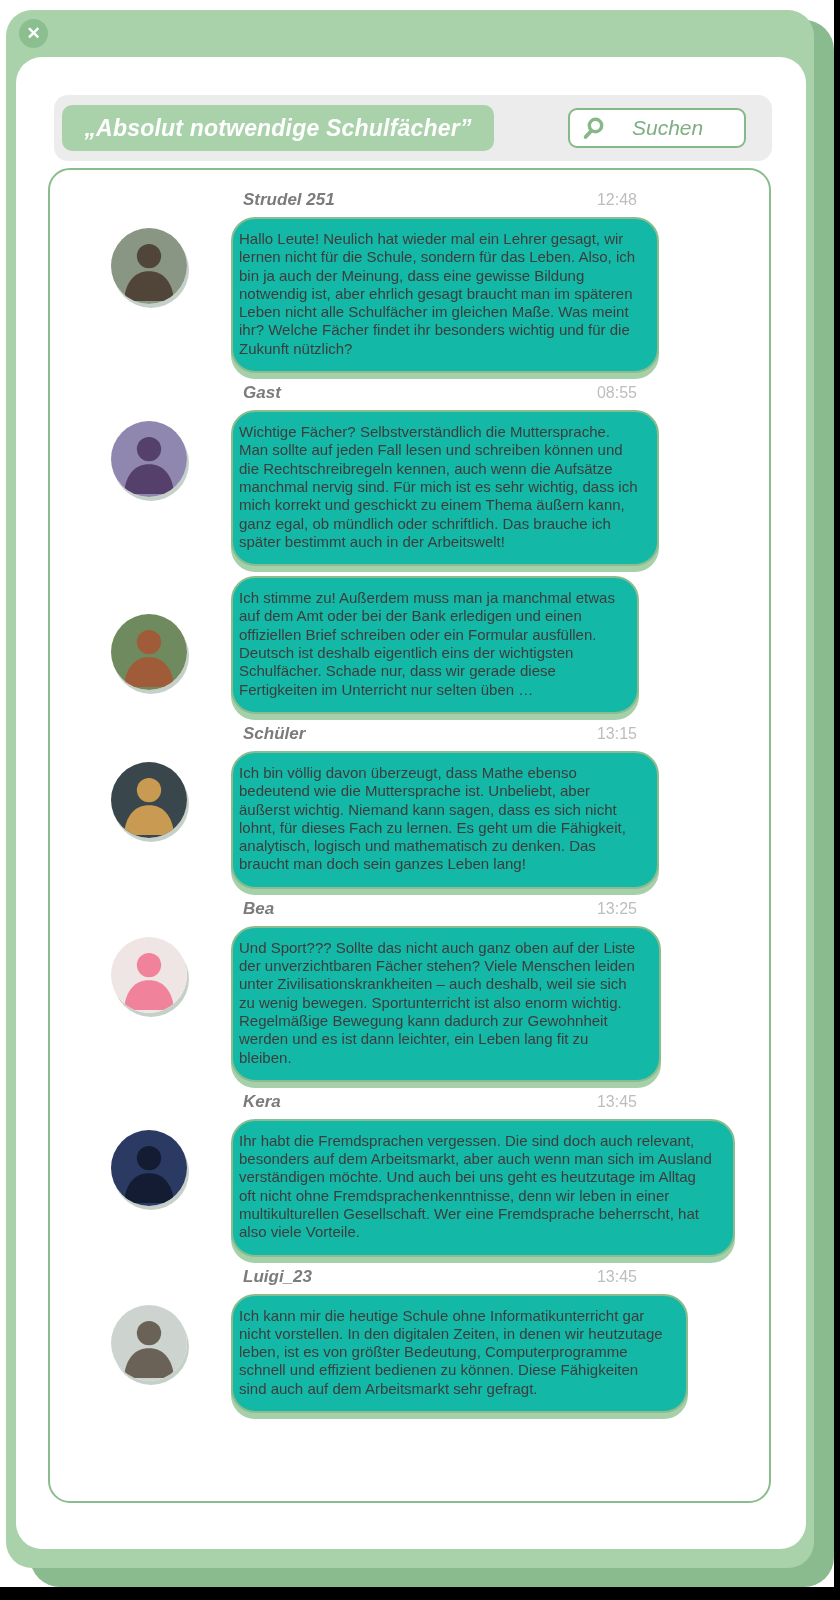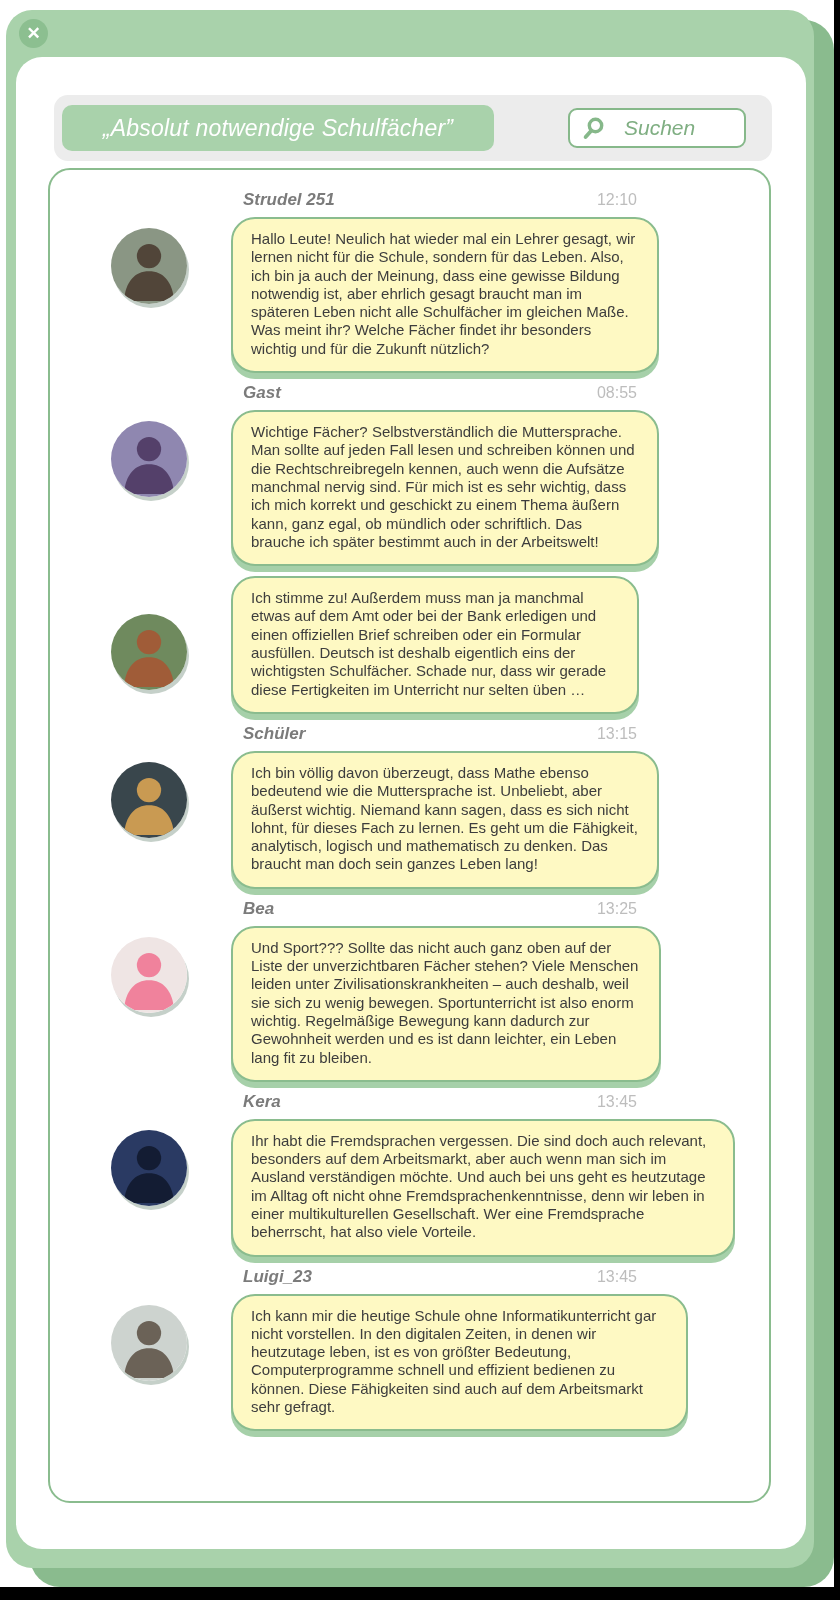--- a/index.html
+++ b/index.html
@@ -18,24 +18,24 @@
   }
   .card{position:absolute;left:16px;top:57px;width:790px;height:1492px;background:#fff;border-radius:26px;}
   .topbar{
     position:absolute;left:38px;top:38px;width:718px;height:66px;background:#ececec;border-radius:14px;
     display:flex;align-items:center;justify-content:space-between;box-sizing:border-box;padding:0 26px 0 8px;
   }
   .title-pill{
     width:432px;height:46px;background:#a9d2ab;border-radius:10px;
     display:flex;align-items:center;justify-content:center;
   }
-  .title-pill span{color:#fff;font-weight:normal;font-style:italic;font-size:23px;letter-spacing:.2px;}
+  .title-pill span{color:#fff;font-weight:bold;font-style:italic;font-size:23px;letter-spacing:.2px;}
   .search-box{
     width:178px;height:40px;background:#fff;border:2px solid #86b88a;border-radius:9px;
-    display:flex;align-items:center;gap:18px;box-sizing:border-box;padding:0 12px;cursor:pointer;
+    display:flex;align-items:center;gap:26px;box-sizing:border-box;padding:0 12px;cursor:pointer;
   }
   .search-box .label{color:#7fae82;font-style:italic;font-size:21px;}
   .chat{
     position:absolute;left:32px;top:111px;width:723px;height:1335px;background:#fff;
     border:2px solid #8abc8e;border-radius:22px;box-sizing:border-box;
     padding:20px 0 0 61px;overflow:hidden;
   }
   .message{display:flex;align-items:flex-start;margin-bottom:10px;}
   .avatar-wrap{
     width:76px;height:76px;border-radius:50%;overflow:hidden;flex:none;margin-top:38px;
@@ -43,22 +43,22 @@
   }
   .avatar-wrap svg{display:block;width:76px;height:76px;}
   .msg-content{margin-left:44px;}
   .msg-head{
     display:flex;justify-content:space-between;align-items:baseline;
     width:406px;box-sizing:border-box;padding-left:12px;margin-bottom:7px;
   }
   .name{font-weight:bold;color:#7b7b7b;font-size:17px;cursor:pointer;font-style:italic;}
   .time{color:#bdbdbd;font-size:16px;}
   .bubble{
-    background:#fef9c3;border:2px solid #8abc8e;border-radius:24px;
-    padding:11px 18px 13px 18px;box-sizing:border-box;
+    background:#14b8a6;border:2px solid #8abc8e;border-radius:24px;
+    padding:11px 18px 13px 6px;box-sizing:border-box;
     font-size:15px;line-height:1.22;color:#3d3d3d;
     box-shadow:0 6px 0 0 #a6d0a9;
   }
   .w0{width:428px}.w1{width:428px}.w2{width:408px}.w3{width:428px}
   .w4{width:430px}.w5{width:504px}.w6{width:457px}
 </style>
 </head>
 <body>
 
 <div class="panel-shadow"></div>
@@ -91,21 +91,21 @@
       <div class="avatar-wrap">
         <svg viewBox="0 0 100 100">
           <rect width="100" height="100" fill="#8a9684"></rect>
           <circle cx="50" cy="37" r="16" fill="#514539"></circle>
           <path d="M50 57 C31 57 19 71 17 96 L83 96 C81 71 69 57 50 57 Z" fill="#514539"></path>
         </svg>
       </div>
       <div class="msg-content">
         <div class="msg-head">
           <span class="name">Strudel 251</span>
-          <span class="time">12:10</span>
+          <span class="time">12:48</span>
         </div>
         <div class="bubble w0">Hallo Leute! Neulich hat wieder mal ein Lehrer gesagt, wir lernen nicht für die Schule, sondern für das Leben. Also, ich bin ja auch der Meinung, dass eine gewisse Bildung notwendig ist, aber ehrlich gesagt braucht man im späteren Leben nicht alle Schulfächer im gleichen Maße. Was meint ihr? Welche Fächer findet ihr besonders wichtig und für die Zukunft nützlich?</div>
       </div>
     </div>
 
     <div class="message">
       <div class="avatar-wrap">
         <svg viewBox="0 0 100 100">
           <rect width="100" height="100" fill="#8f87b0"></rect>
           <circle cx="50" cy="37" r="16" fill="#54406a"></circle>

